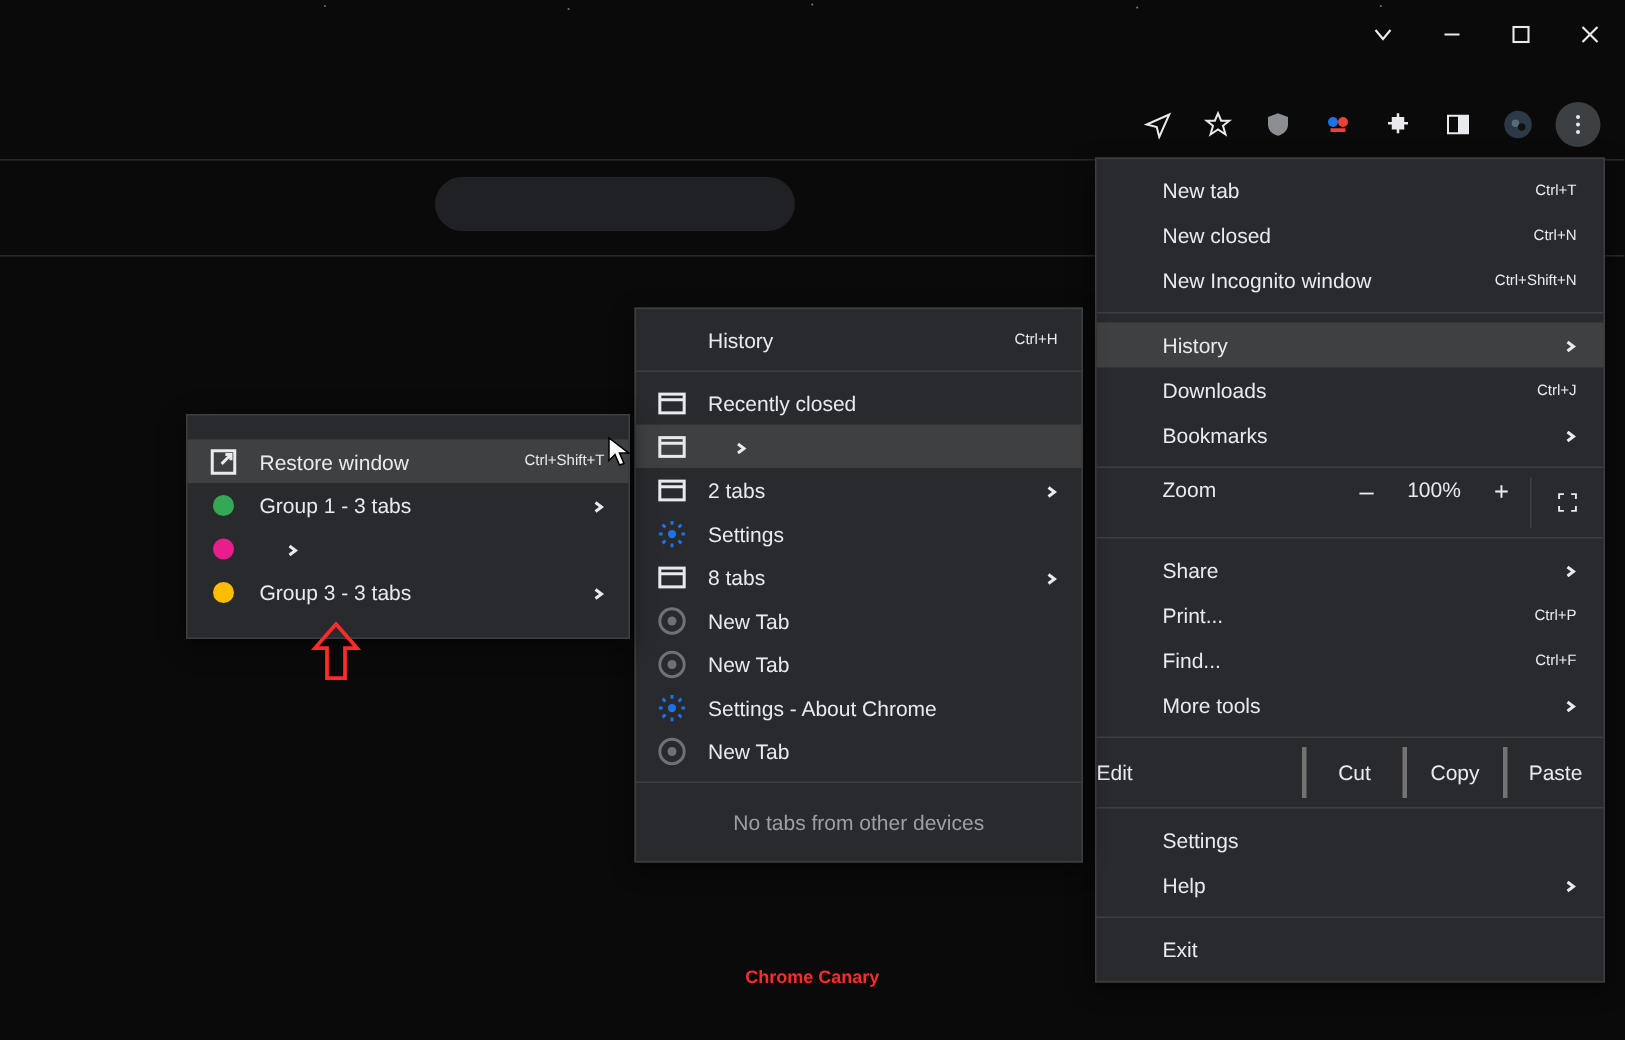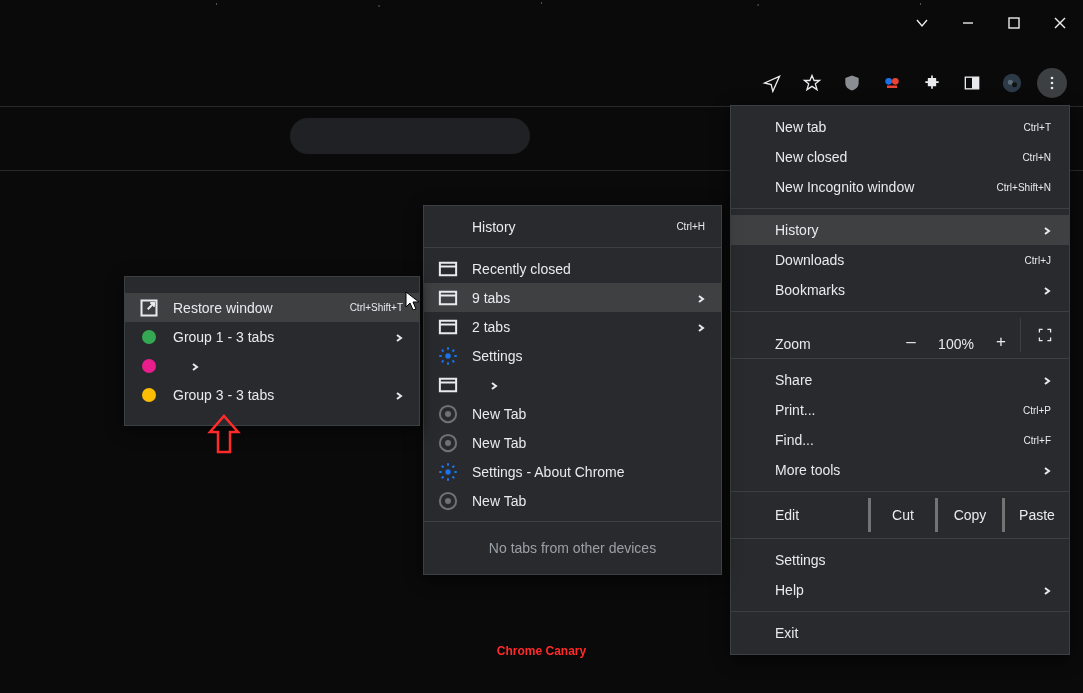--- a/index.html
+++ b/index.html
@@ -27,29 +27,29 @@
   .row .accel{color:#e8eaed;font-size:10px;margin-left:24px}
   .row .chev{width:10px;text-align:right;margin-left:16px}
   .row .chev svg{width:8px;height:8px;stroke:#e8eaed;stroke-width:2;fill:none}
   .sep{height:1px;background:#3c4043;margin:6px 0}
   .section-head{font-weight:400}
   
   #main-menu{left:730px;top:105px;width:338px;padding:6px 0}
   #main-menu .row{height:30px;padding-left:44px;padding-right:18px}
   #main-menu .row .label{font-size:14px}
   
-  .zoomrow{display:flex;align-items:flex-end;height:34px}
+  .zoomrow{display:flex;align-items:flex-start;height:34px}
   .zoomrow .zlabel{padding-left:44px;flex:0 0 70px}
   .zoomrow .spacer{flex:1}
   .zoomrow .zbtn{width:38px;text-align:center;font-size:17px}
   .zoomrow .zval{width:52px;text-align:center}
   .zoomrow .fsbtn{width:48px;display:flex;align-items:center;justify-content:center;border-left:1px solid #3c4043;height:34px}
   
   .editrow{display:flex;align-items:center;height:34px}
-  .editrow .elabel{padding-left:44px;flex:1}
+  .editrow .elabel{flex:1}
   .editrow .ebtn{width:64px;text-align:center;border-left:3px solid #737373;height:34px;line-height:34px}
   
   #hist-menu{left:423px;top:205px;width:297px;padding:6px 0}
   #hist-menu .row{height:29px}
   #hist-menu .footer{height:40px;display:flex;align-items:center;justify-content:center;color:#9aa0a6}
   
   #restore-menu{left:124px;top:276px;width:294px;padding:16px 0}
   #restore-menu .row{height:29px}
   .dot{width:14px;height:14px;border-radius:50%}
   
@@ -255,21 +255,20 @@
     <span class="label section-head">Recently closed</span>
   </div>
   <div id="hist-items">
       <div class="row hover">
         <span class="ic">
           <svg viewBox="0 0 16 16">
             <rect x="1.5" y="3" width="13" height="10" class="icon-stroke"></rect>
             <line x1="1.5" y1="6" x2="14.5" y2="6" class="icon-stroke"></line>
           </svg>
         </span>
-        <span class="label">9 tabs</span>
         <span class="chev"><svg viewBox="0 0 8 8">
             <polyline points="2,1 6,4 2,7"></polyline>
           </svg></span>
       </div>
       <div class="row">
         <span class="ic">
           <svg viewBox="0 0 16 16">
             <rect x="1.5" y="3" width="13" height="10" class="icon-stroke"></rect>
             <line x1="1.5" y1="6" x2="14.5" y2="6" class="icon-stroke"></line>
           </svg>
@@ -288,20 +287,21 @@
         </span>
         <span class="label">Settings</span>
       </div>
       <div class="row">
         <span class="ic">
           <svg viewBox="0 0 16 16">
             <rect x="1.5" y="3" width="13" height="10" class="icon-stroke"></rect>
             <line x1="1.5" y1="6" x2="14.5" y2="6" class="icon-stroke"></line>
           </svg>
         </span>
+        <span class="label">8 tabs</span>
         <span class="chev"><svg viewBox="0 0 8 8">
             <polyline points="2,1 6,4 2,7"></polyline>
           </svg></span>
       </div>
       <div class="row">
         <span class="ic">
           <svg viewBox="0 0 16 16">
             <circle cx="8" cy="8" r="6.5" fill="none" stroke="#6e7275" stroke-width="1.6"></circle>
             <circle cx="8" cy="8" r="2.4" fill="#6e7275"></circle>
           </svg>

